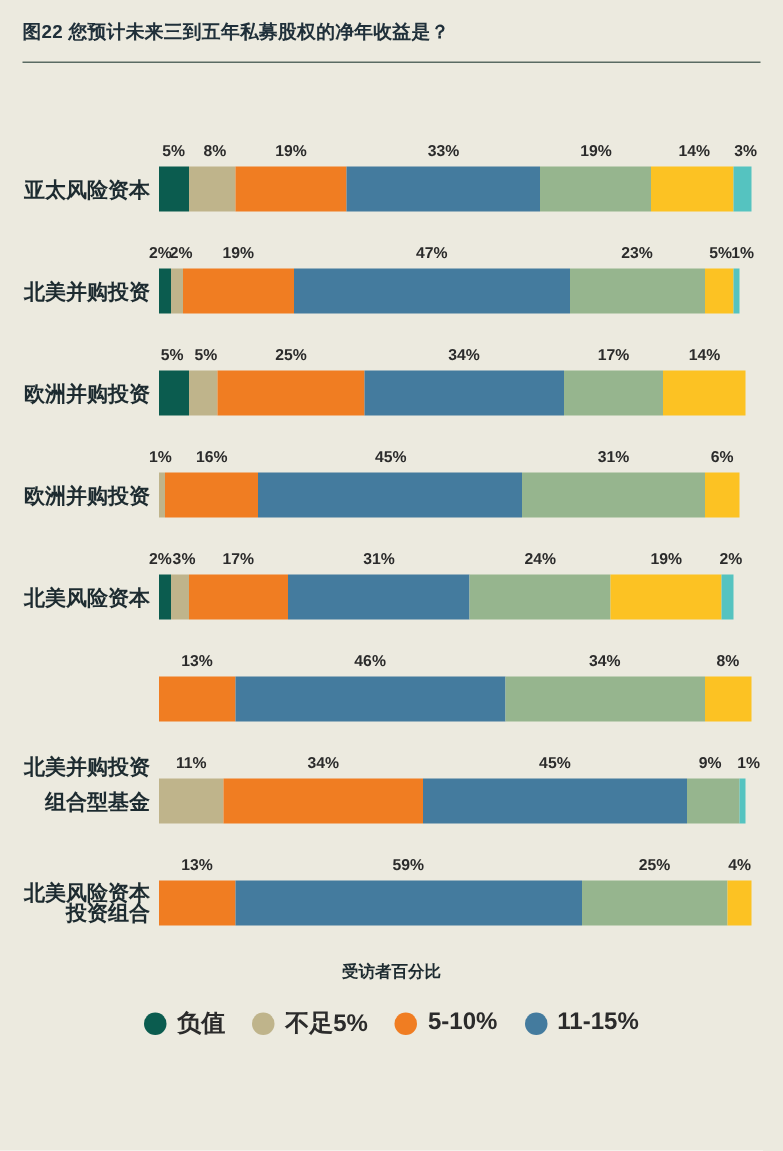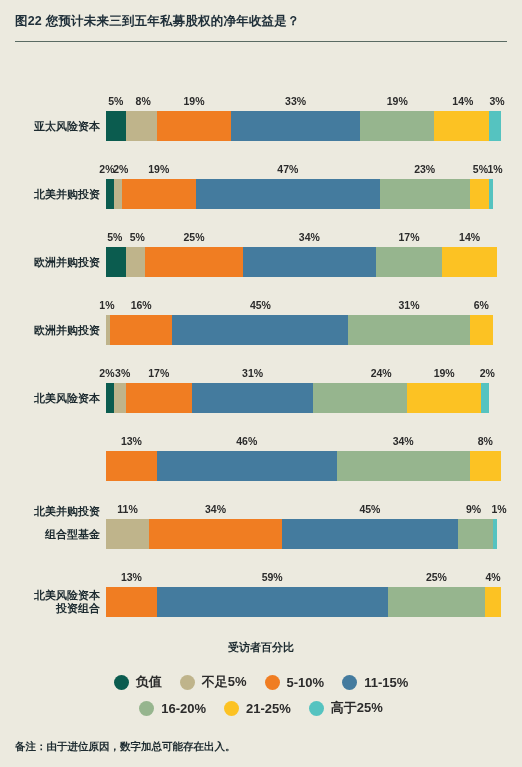--- a/index.html
+++ b/index.html
@@ -60,21 +60,21 @@
     position: absolute;
     left: 0;
     width: 522px;
     height: 62px;
   }
   .row-label {
     position: absolute;
     left: 0;
     width: 100px;
     text-align: right;
-    font-size: 11px;
+    font-size: 14px;
     font-weight: bold;
     color: #1d2b30;
     line-height: 13px;
   }
   .bar {
     position: absolute;
     left: 106px;
     top: 16px;
     height: 30px;
     width: 391px;
@@ -130,21 +130,21 @@
     margin: 0 9px;
   }
   .legend-dot {
     width: 15px;
     height: 15px;
     border-radius: 50%;
     margin-right: 7px;
     flex: none;
   }
   .legend-text {
-    font-size: 13px;
+    font-size: 16px;
     color: #2b2b2b;
     font-weight: bold;
     white-space: nowrap;
   }
 
   
   #footnote {
     position: absolute;
     left: 15px;
     top: 740px;
@@ -250,21 +250,21 @@
         <div class="bar">
           <div class="seg" style="left: 0px; width: 7.82px; background: rgb(11, 92, 79);"></div>
           <div class="seg-label" style="left: 0.91px;">2%</div>
           <div class="seg" style="left: 7.82px; width: 11.73px; background: rgb(191, 180, 139);"></div>
           <div class="seg-label" style="left: 16.685px;">3%</div>
           <div class="seg" style="left: 19.55px; width: 66.47px; background: rgb(240, 125, 34);"></div>
           <div class="seg-label" style="left: 52.785px;">17%</div>
           <div class="seg" style="left: 86.02px; width: 121.21px; background: rgb(68, 123, 158);"></div>
           <div class="seg-label" style="left: 146.625px;">31%</div>
           <div class="seg" style="left: 207.23px; width: 93.84px; background: rgb(150, 181, 142);"></div>
-          <div class="seg-label" style="left: 254.15px; margin-left: 21px;">24%</div>
+          <div class="seg-label" style="left: 254.15px;">24%</div>
           <div class="seg" style="left: 301.07px; width: 74.29px; background: rgb(252, 194, 35);"></div>
           <div class="seg-label" style="left: 338.215px;">19%</div>
           <div class="seg" style="left: 375.36px; width: 7.82px; background: rgb(85, 195, 192);"></div>
           <div class="seg-label" style="left: 381.27px;">2%</div>
         </div>
       </div>
       <div class="row" style="top: 340px;">
         <div class="row-label" style="top: 24.5px; margin-top: 45px;">
           <div>北美并购投资</div>
         </div>
@@ -328,31 +328,16 @@
         </div>
         <div class="legend-item">
           <span class="legend-dot" style="background: rgb(240, 125, 34);"></span>
           <span class="legend-text">5-10%</span>
         </div>
         <div class="legend-item">
           <span class="legend-dot" style="background: rgb(68, 123, 158);"></span>
           <span class="legend-text">11-15%</span>
         </div>
       </div>
-      <div class="legend-row" style="top: 26px;">
-        <div class="legend-item">
-          <span class="legend-dot" style="background: rgb(150, 181, 142);"></span>
-          <span class="legend-text">16-20%</span>
-        </div>
-        <div class="legend-item">
-          <span class="legend-dot" style="background: rgb(252, 194, 35);"></span>
-          <span class="legend-text">21-25%</span>
-        </div>
-        <div class="legend-item">
-          <span class="legend-dot" style="background: rgb(85, 195, 192);"></span>
-          <span class="legend-text">高于25%</span>
-        </div>
-      </div>
     </div>
 
-  <div id="footnote">备注：由于进位原因，数字加总可能存在出入。</div>
 
 </div>
 
 </body></html>

